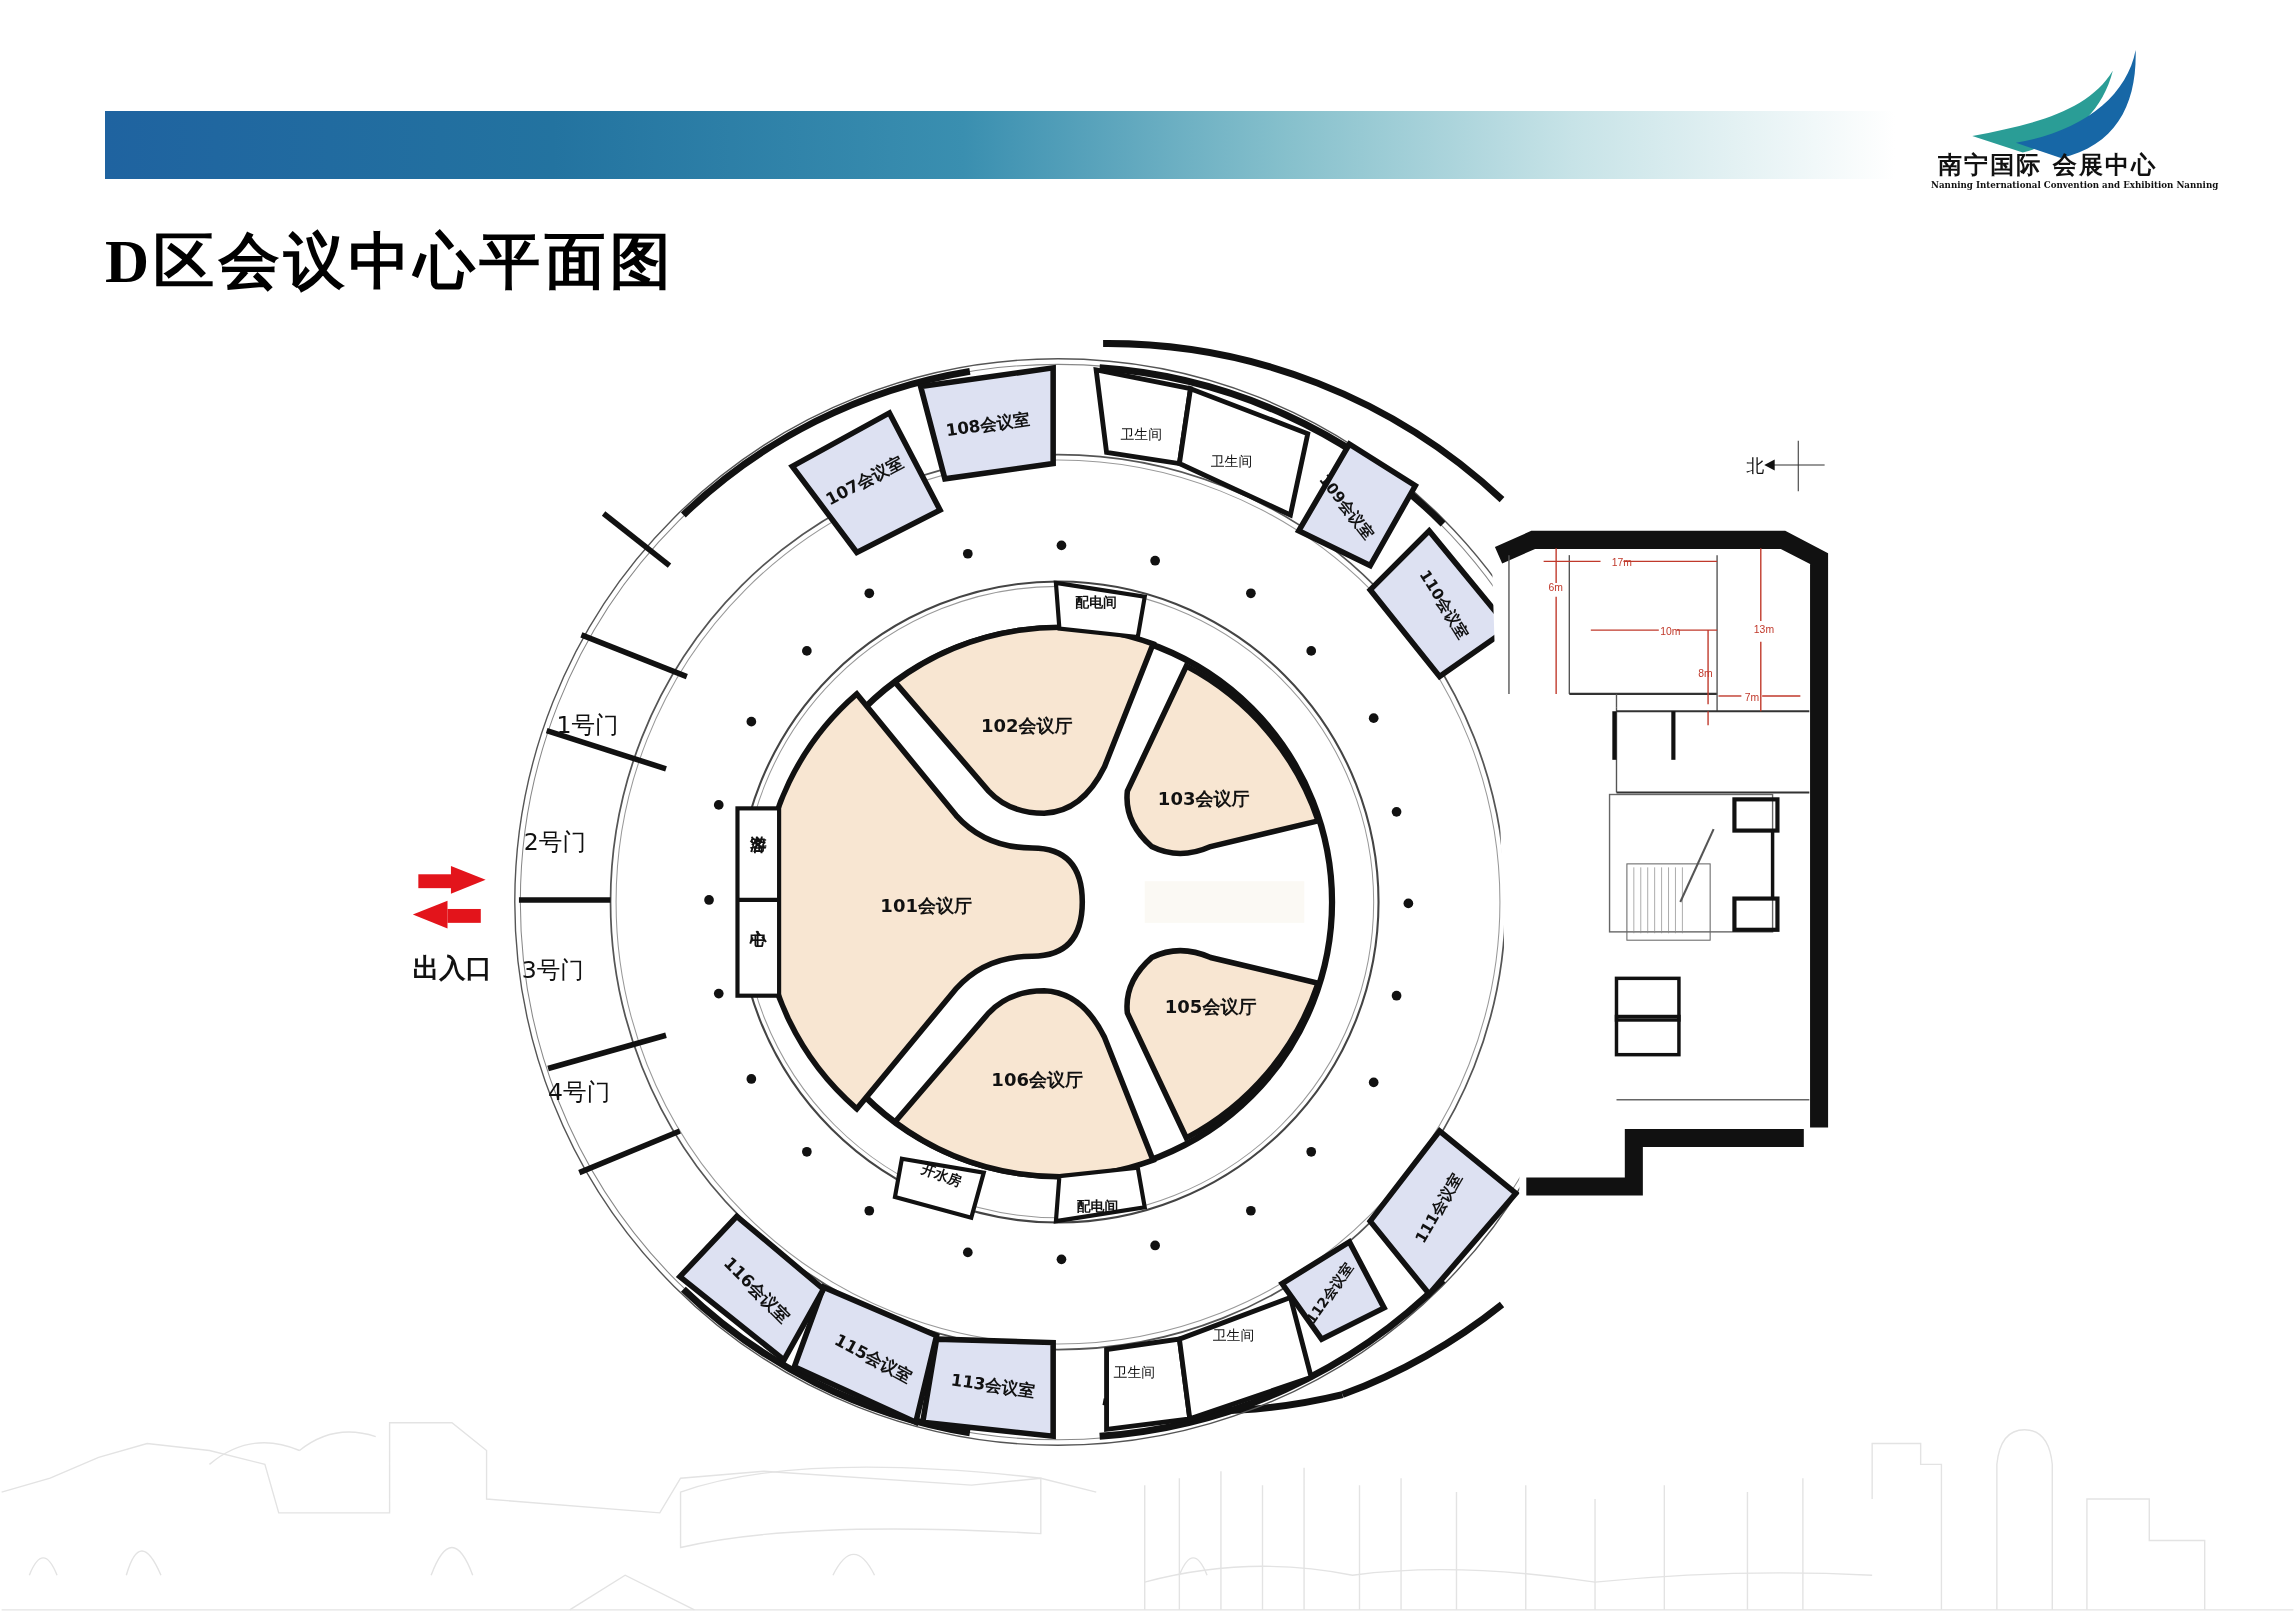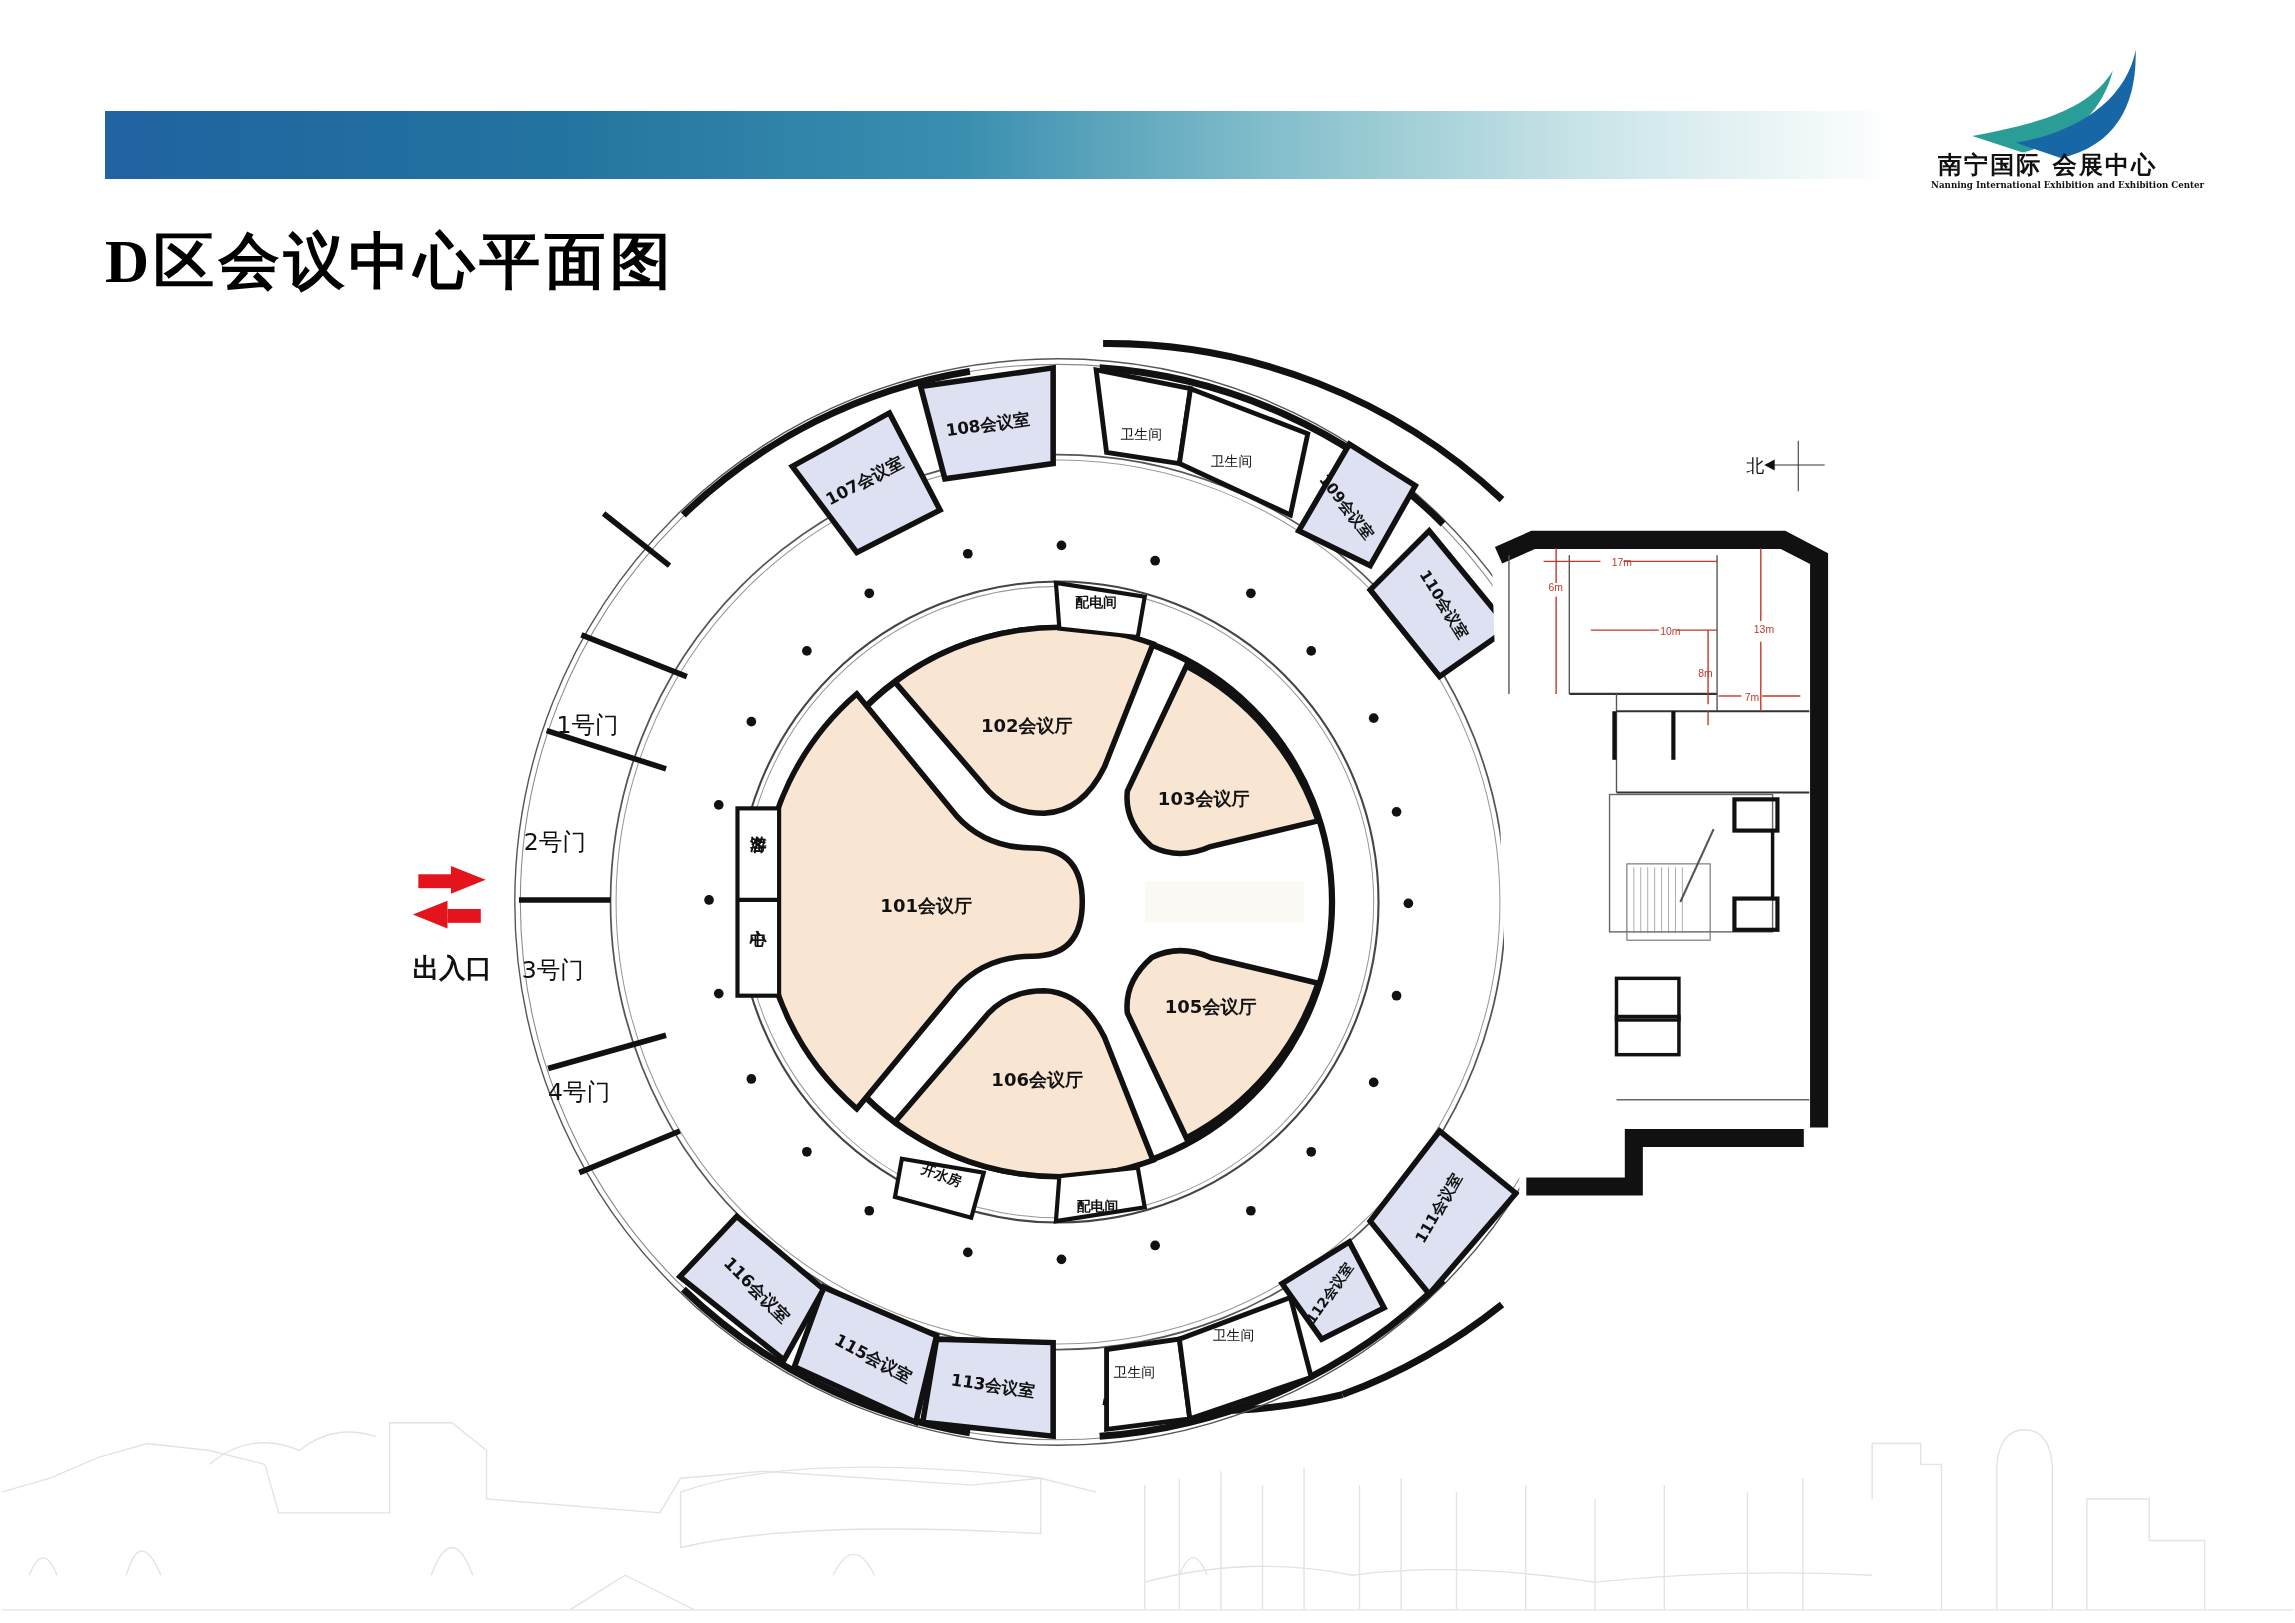--- a/index.html
+++ b/index.html
@@ -24,21 +24,21 @@
 <body>
 
 <div class="banner"></div>
 <div class="page-title">D区会议中心平面图</div>
 
 <svg class="logo" viewBox="0 0 480 260" width="333" height="180">
   <path d="M62 166 C150 150 230 130 265 72 C250 130 210 170 135 190 Z" fill="#2a9d96"></path>
   <path d="M125 176 C220 160 285 110 298 42 C300 120 270 180 190 198 Z" fill="#1767a6"></path>
 </svg>
 <div class="logo-cn">南宁国际 会展中心</div>
-<div class="logo-en">Nanning International Exhibition and Exhibition Center</div>
+<div class="logo-en">Nanning International Convention and Exhibition Nanning</div>
 
 <svg class="plan" width="2295" height="1623" viewBox="0 0 3308 2339">
   <defs>
     <clipPath id="ringclip">
         <circle cx="1525" cy="1300" r="800"></circle>
       </clipPath>
   </defs>
 
   <path d="M1590 495 A 830 830 0 0 1 2165 720" fill="none" stroke="#111" stroke-width="10"></path>
   <path d="M1935 2010 A 830 830 0 0 0 2165 1880" fill="none" stroke="#111" stroke-width="10"></path>

